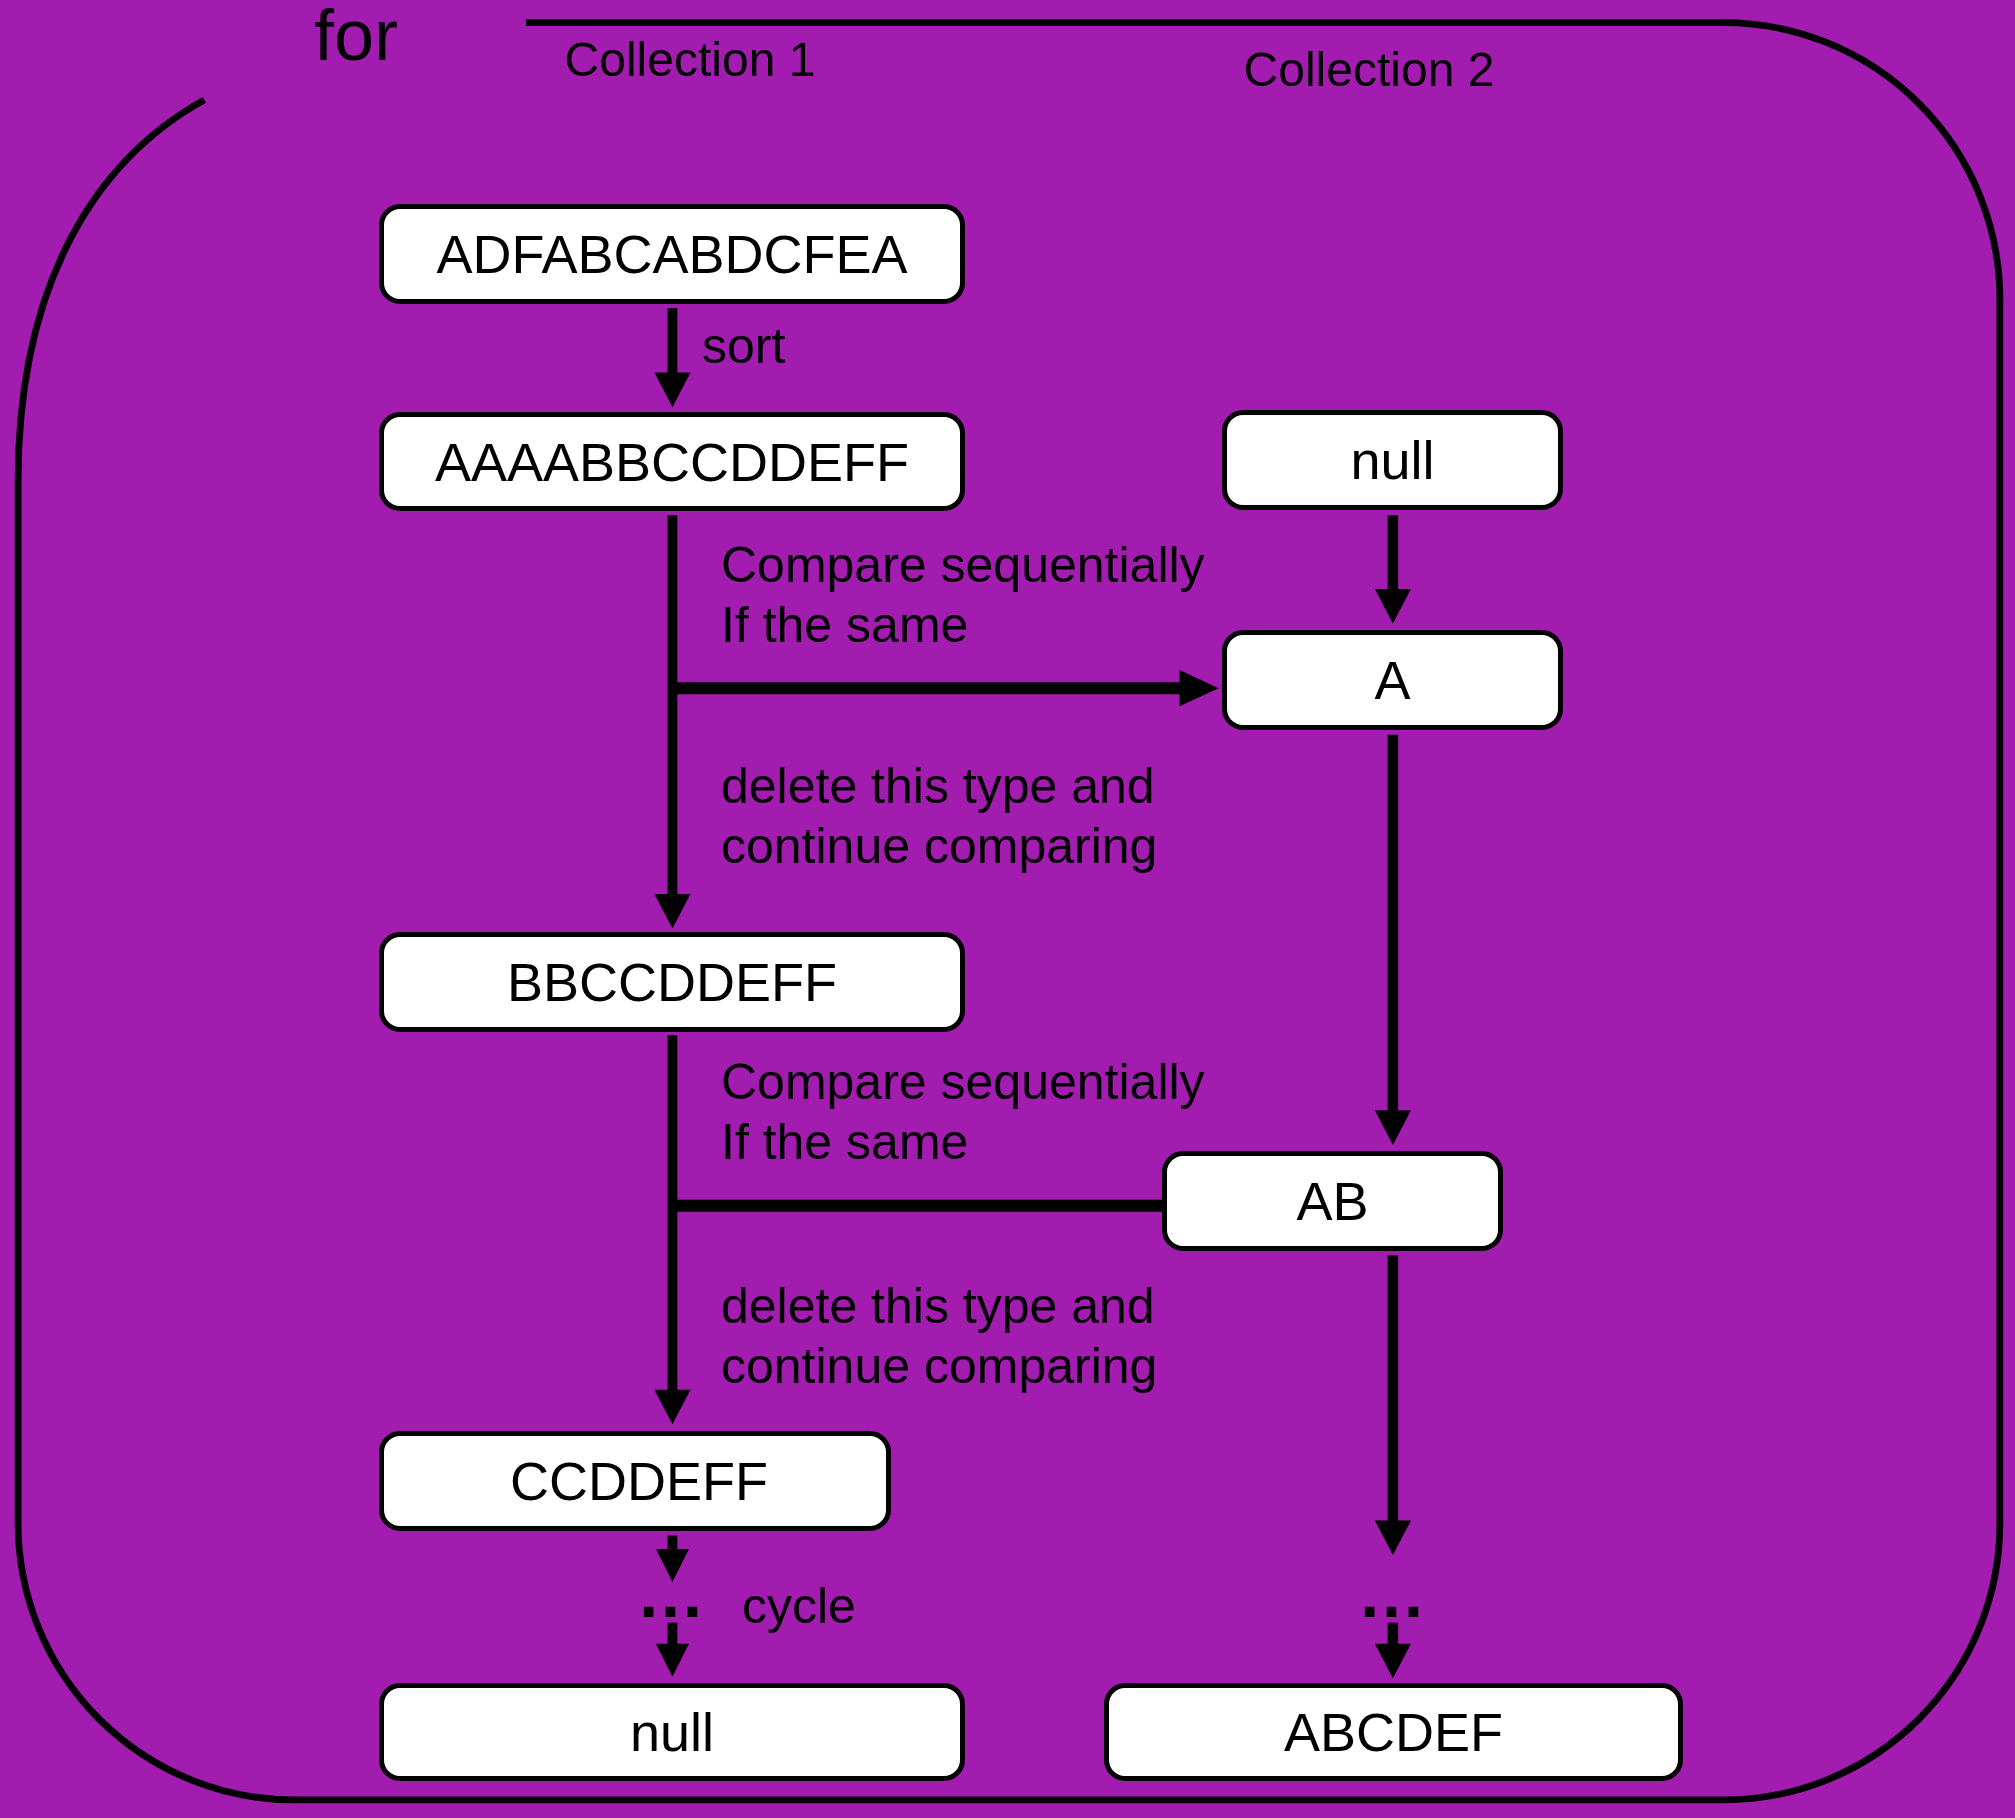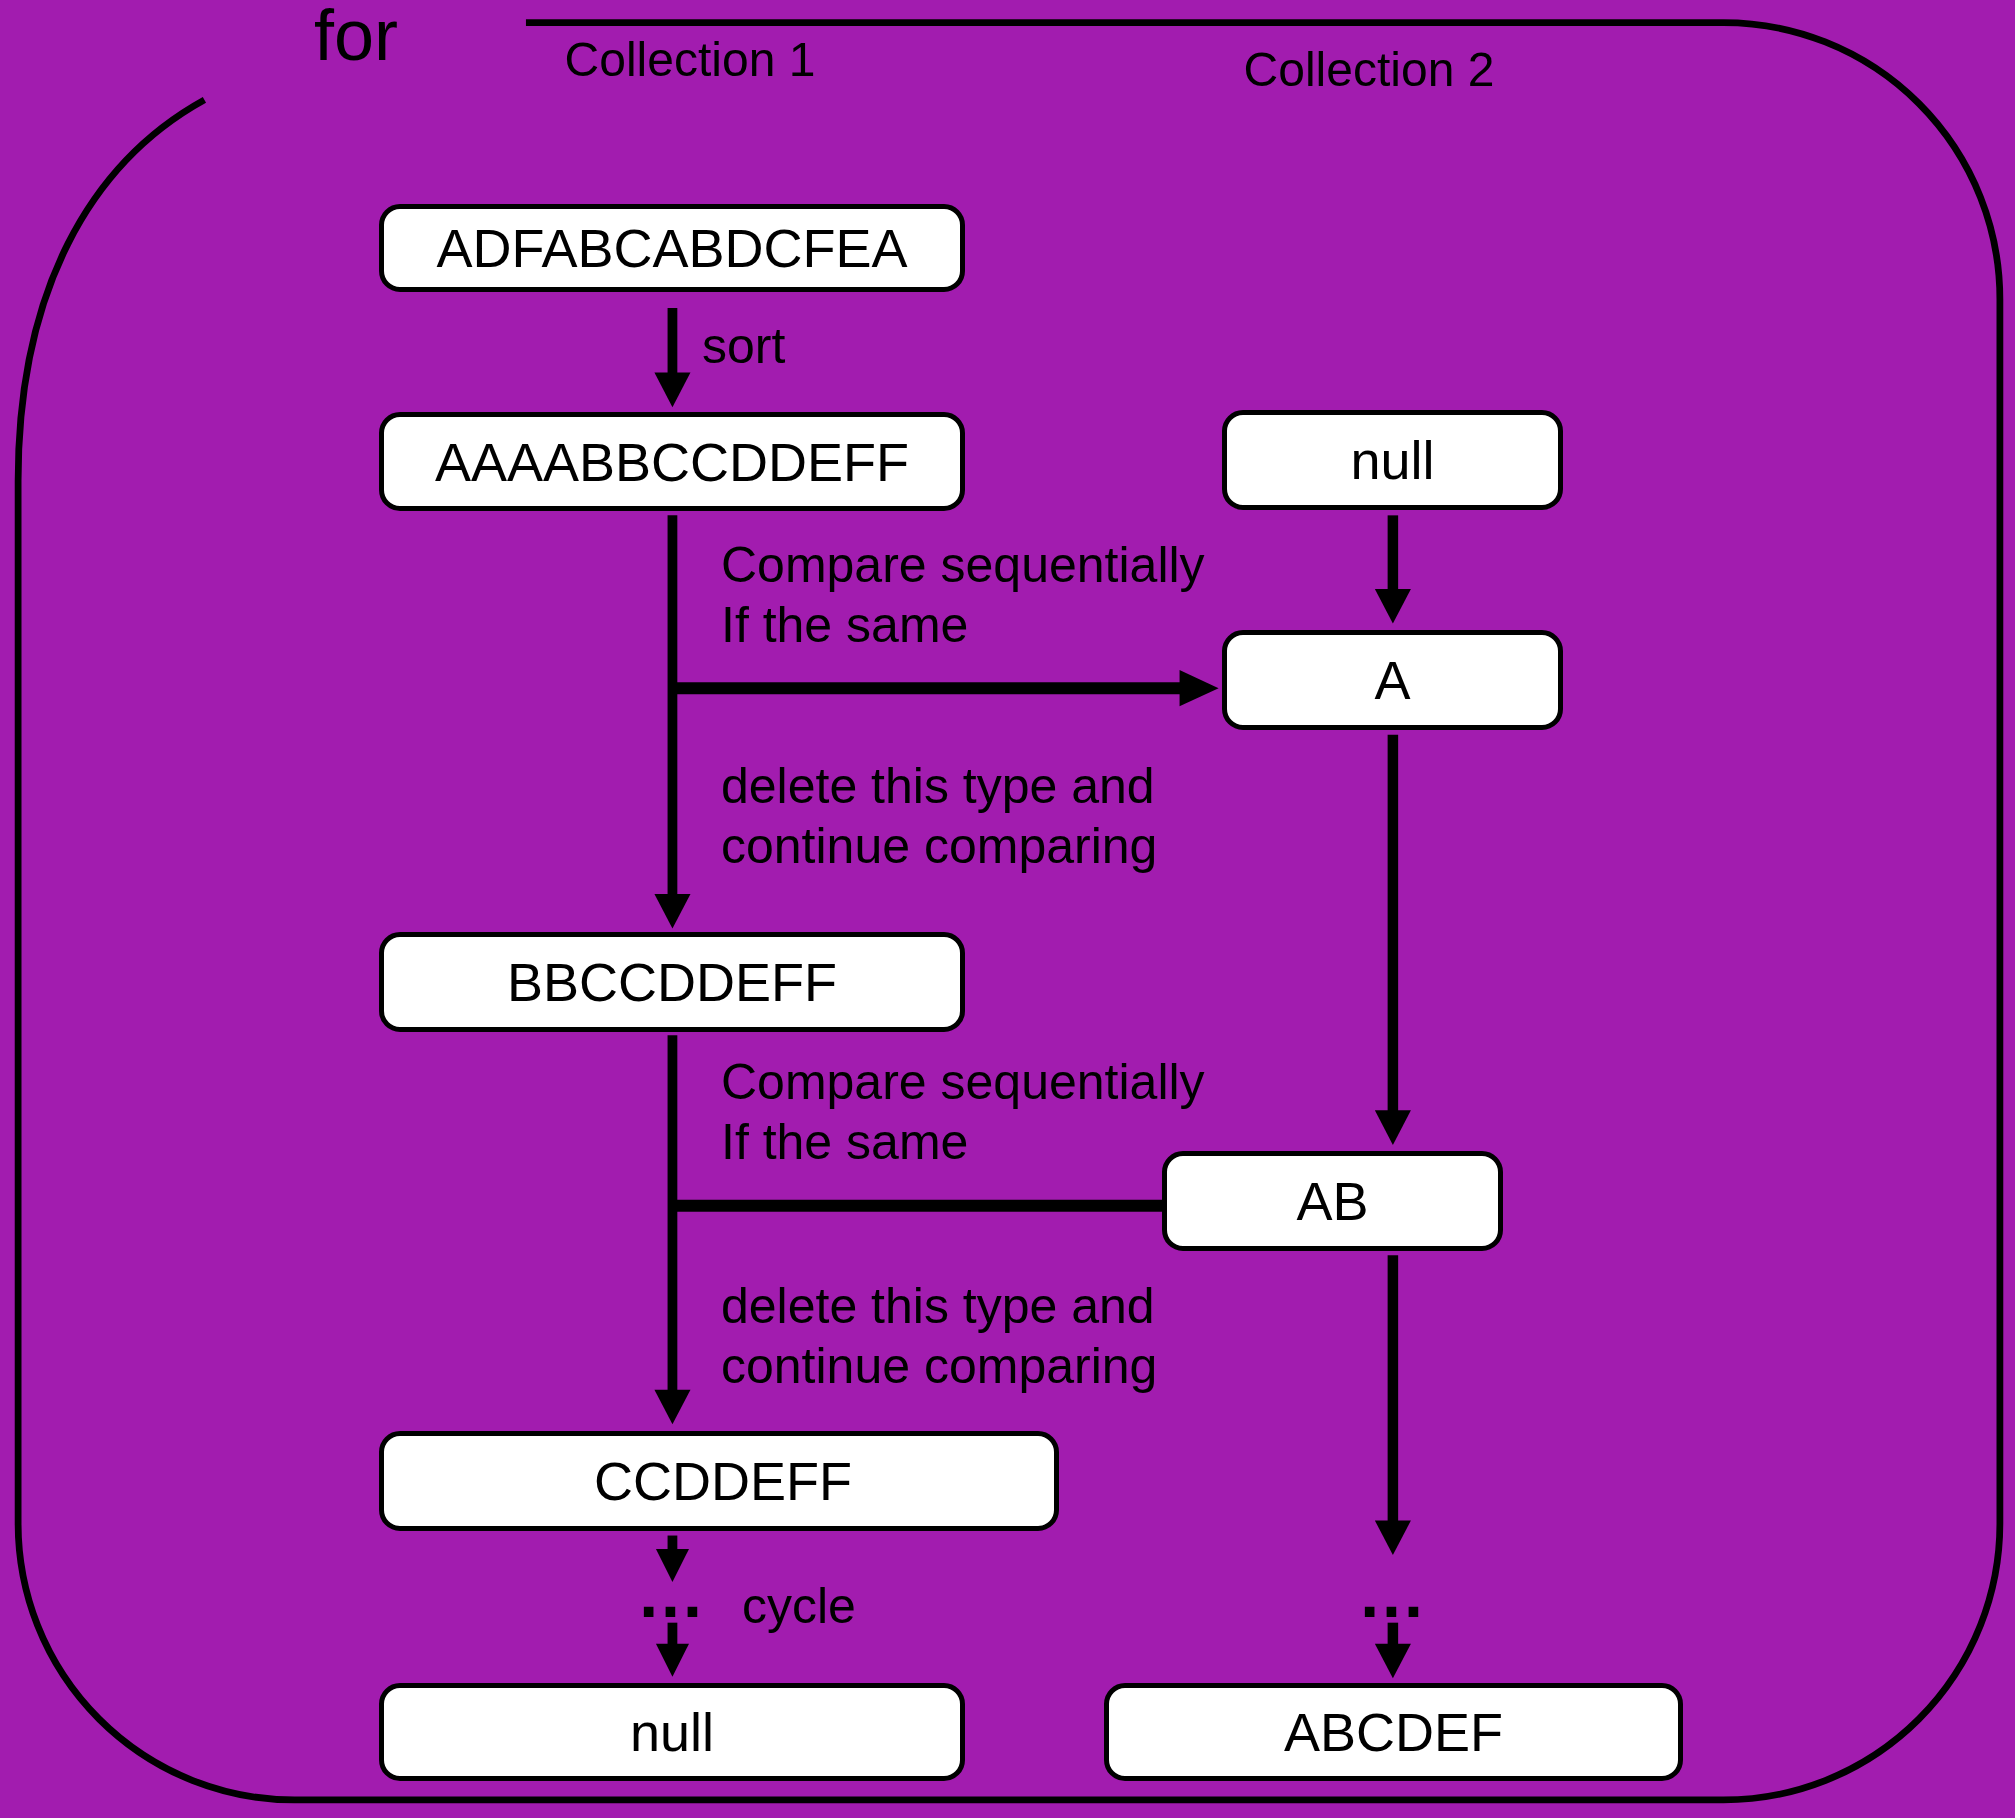--- a/index.html
+++ b/index.html
@@ -90,24 +90,24 @@
 
     <line class="edge" x1="1854" y1="2160" x2="1854" y2="2190" stroke-width="14"></line>
     <polygon class="head" points="1830,2188 1878,2188 1854,2234"></polygon>
   </svg>
 
   <div class="loop-kw" style="left:314px;top:-6px;">for</div>
 
   <div class="heading" style="left:690px;top:18px;">Collection 1</div>
   <div class="heading" style="left:1369px;top:28px;">Collection 2</div>
 
-  <div class="node" style="left:379px;top:204px;width:586px;height:88px;">ADFABCABDCFEA</div>
+  <div class="node" style="left:379px;top:204px;width:586px;height:100px;">ADFABCABDCFEA</div>
   <div class="node" style="left:379px;top:412px;width:586px;height:99px;">AAAABBCCDDEFF</div>
   <div class="node" style="left:379px;top:932px;width:586px;height:100px;">BBCCDDEFF</div>
-  <div class="node" style="left:379px;top:1431px;width:680px;height:100px;padding-left:8px;">CCDDEFF</div>
+  <div class="node" style="left:379px;top:1431px;width:512px;height:100px;padding-left:8px;">CCDDEFF</div>
   <div class="node" style="left:379px;top:1683px;width:586px;height:98px;">null</div>
 
   <div class="node" style="left:1222px;top:410px;width:341px;height:100px;">null</div>
   <div class="node" style="left:1222px;top:630px;width:341px;height:100px;">A</div>
   <div class="node" style="left:1162px;top:1151px;width:341px;height:100px;">AB</div>
   <div class="node" style="left:1104px;top:1683px;width:579px;height:98px;">ABCDEF</div>
 
   <div class="lbl" style="left:702px;top:316px;">sort</div>
 
   <div class="lbl" style="left:721px;top:535px;">Compare sequentially</div>

